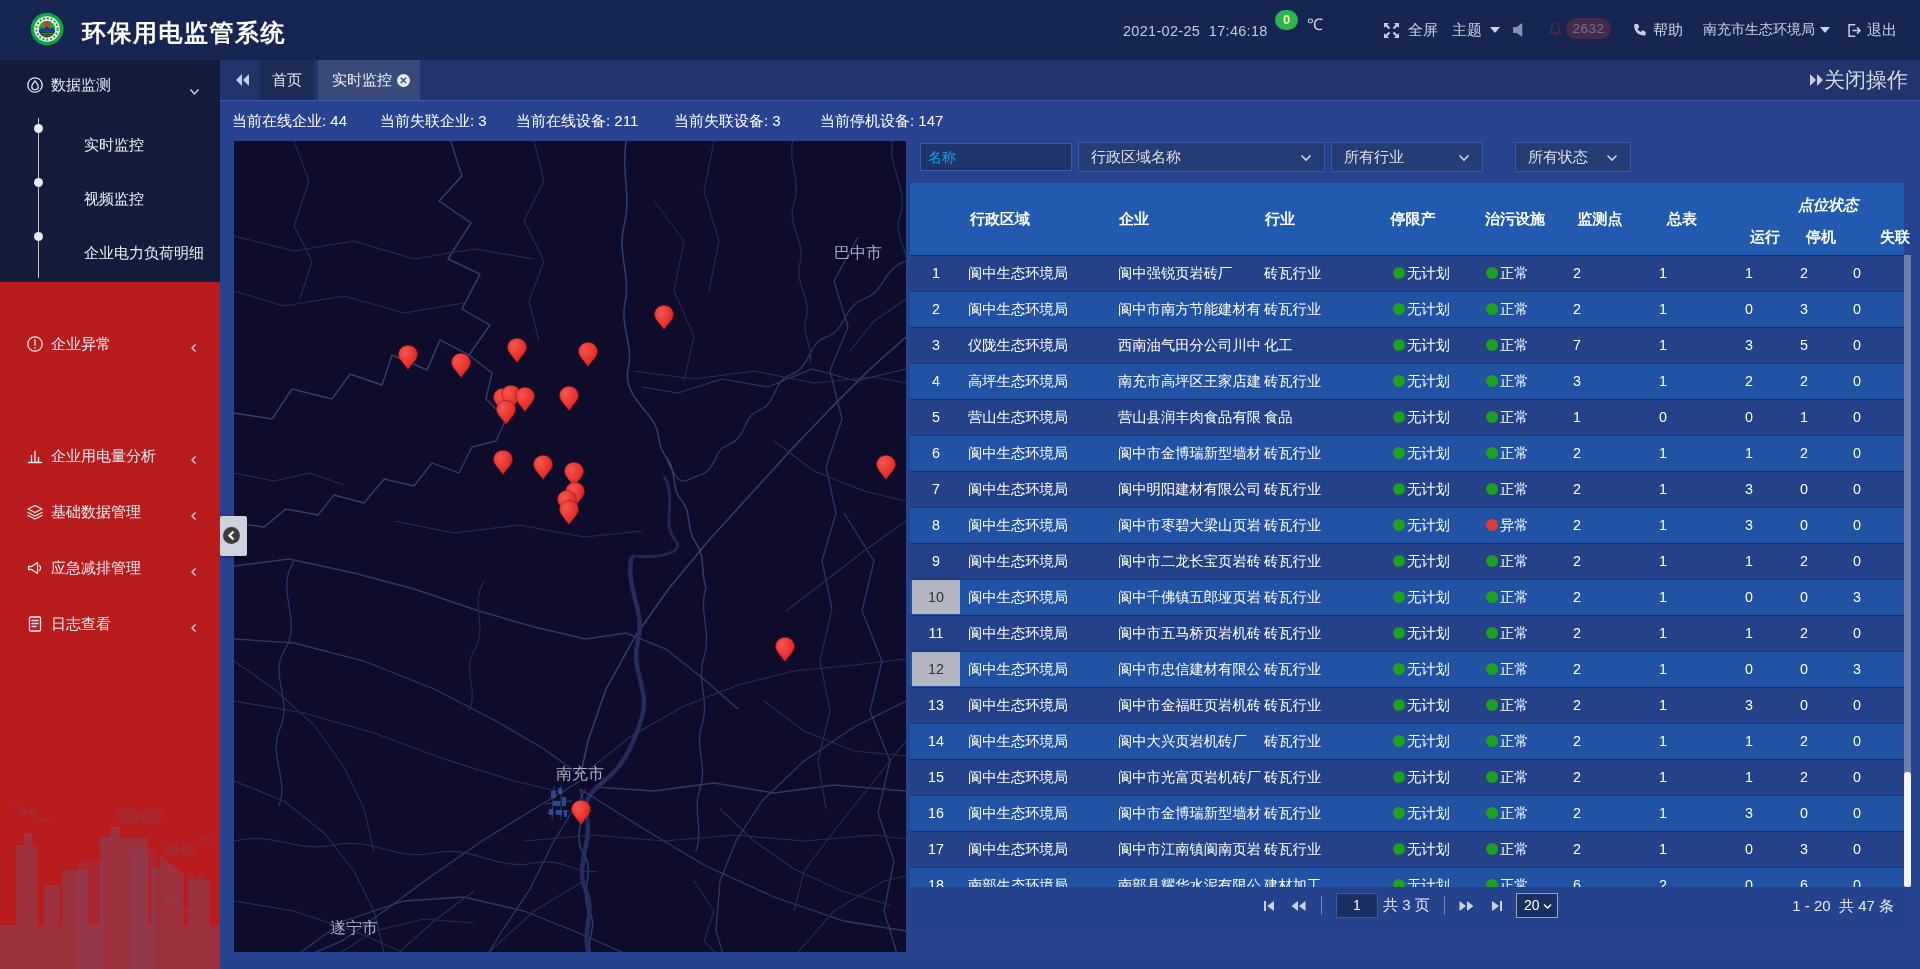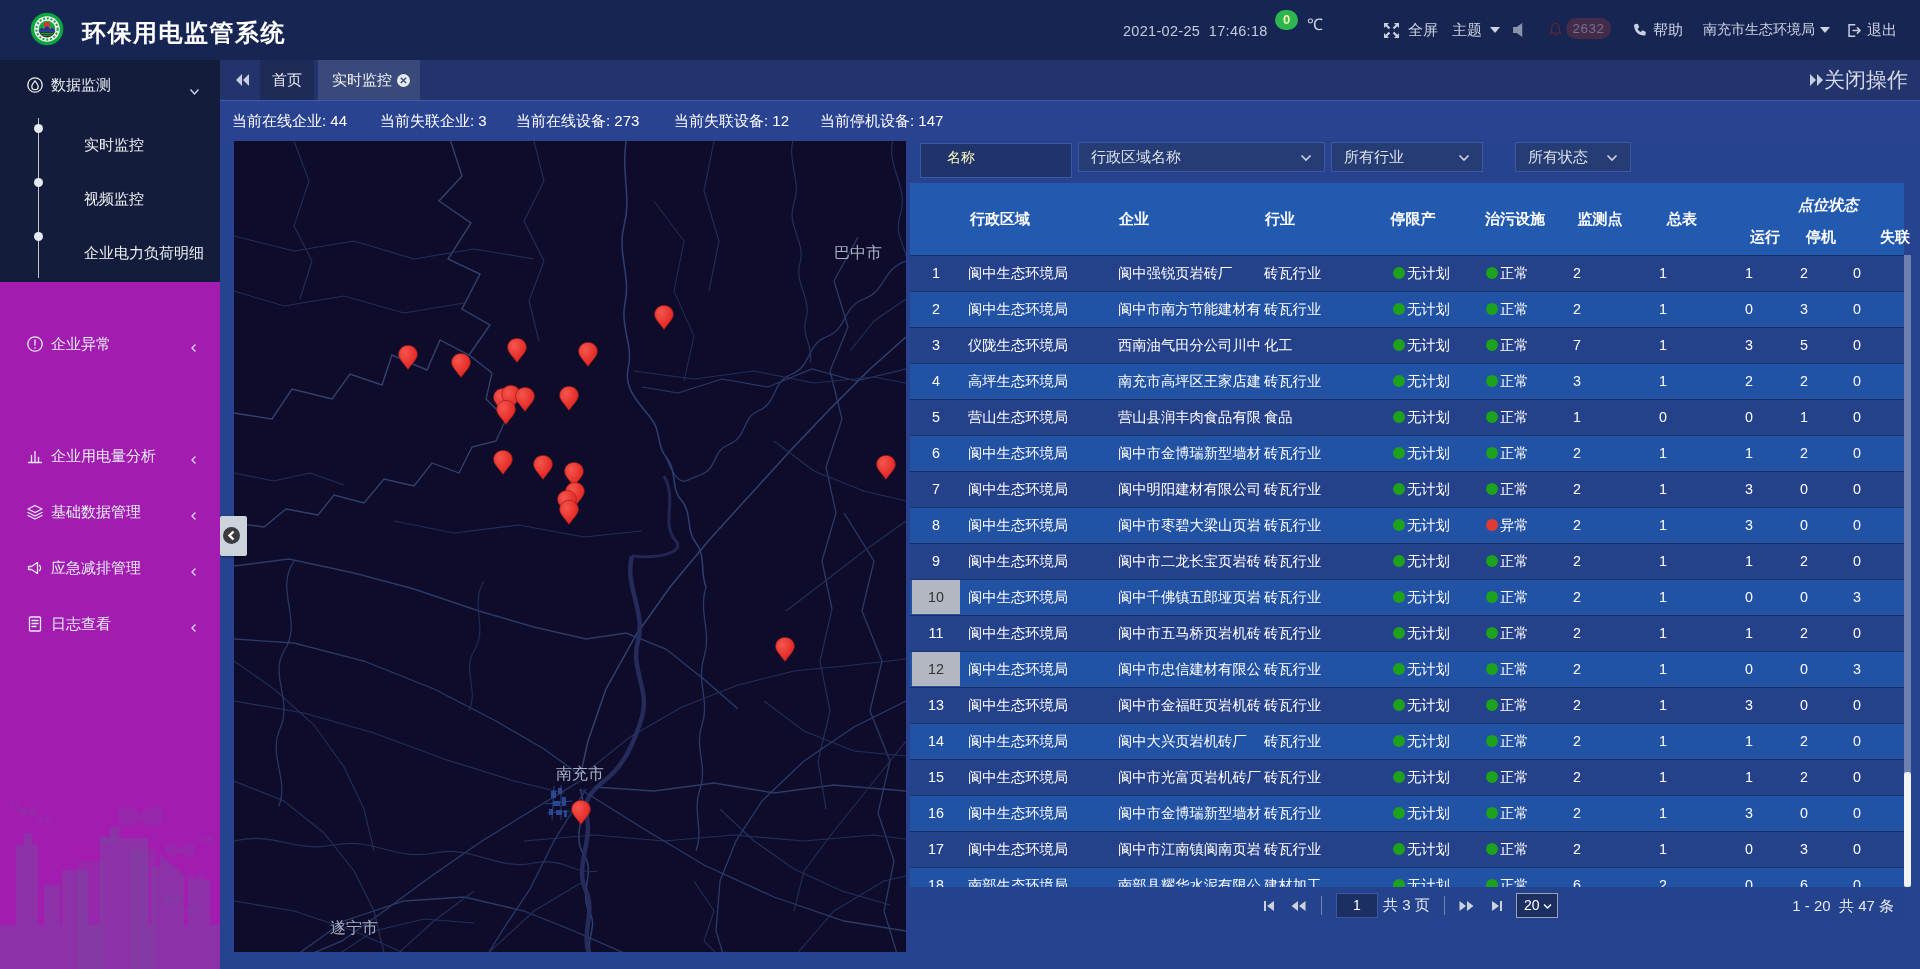--- a/index.html
+++ b/index.html
@@ -9,21 +9,21 @@
 
 #hd{position:absolute;left:0;top:0;width:1920px;height:60px;background:#172553;z-index:20}
 #hd .title{position:absolute;left:82px;top:17px;font-size:24px;font-weight:bold;color:#fff;letter-spacing:1.5px}
 #hd .time{position:absolute;left:1123px;top:23px;font-size:14.5px;color:#c3cbdd;letter-spacing:.3px}
 #tempb{position:absolute;left:1275px;top:10px;width:23px;height:20px;border-radius:10px;background:#2db54f;color:#f6f8b0;font-size:13px;font-weight:bold;text-align:center;line-height:20px}
 #cels{position:absolute;left:1307px;top:13px;color:#c9d0e0;font-size:16px}
 .hitem{position:absolute;top:0;height:60px;display:flex;align-items:center;color:#ccd3e2;font-size:15px}
 .caret{display:inline-block;width:0;height:0;border-left:5px solid transparent;border-right:5px solid transparent;border-top:6px solid #ccd3e2;margin-left:8px}
 #bellbadge{position:absolute;left:1566px;top:18px;width:45px;height:21px;border-radius:11px;background:rgba(185,60,55,.28);color:rgba(162,176,206,.52);font-size:13.5px;text-align:center;line-height:21px;letter-spacing:.5px}
 
-#sb{position:absolute;left:0;top:60px;width:220px;height:909px;background:#a21caf;overflow:hidden;z-index:15}
+#sb{position:absolute;left:0;top:60px;width:220px;height:909px;background:#b91c1c;overflow:hidden;z-index:15}
 #sbdark{position:absolute;left:0;top:0;width:220px;height:222px;background:#131c3a}
 .mitem{position:absolute;left:0;width:220px;height:56px;color:#e8ecf4;font-size:15px}
 .mitem .mic{position:absolute;left:26px;top:50%;margin-top:-9px}
 .mitem .mtx{position:absolute;left:51px;top:50%;line-height:0}
 .mitem .chev{position:absolute;left:189px;top:50%;margin-top:-5px}
 .sline{position:absolute;left:38px;top:58px;width:1px;height:160px;background:rgba(255,255,255,.75)}
 .sdot{position:absolute;left:34px;width:9px;height:9px;border-radius:50%;background:#e6eaf2}
 .sub{position:absolute;left:84px;color:#eef1f7;font-size:15px;line-height:0}
 
 #tb{position:absolute;left:220px;top:60px;width:1700px;height:41px;background:#23336b;border-bottom:1px solid #3c5dae;z-index:10}
@@ -36,21 +36,21 @@
 
 #st{position:absolute;left:220px;top:101px;width:1700px;height:40px;background:#2a4390;color:#fff;font-size:15px;z-index:9}
 #st i{position:absolute;top:0;height:40px;line-height:40px;font-style:normal}
 
 #ct{position:absolute;left:220px;top:141px;width:1700px;height:828px;background:#274390}
 #map{position:absolute;left:14px;top:0;width:672px;height:811px;background:#0e0c2a;overflow:hidden}
 #handle{position:absolute;left:0;top:375px;width:27px;height:40px;background:#ccd3da;border-radius:2px;z-index:6;box-shadow:0 1px 3px rgba(0,0,0,.4)}
 #handle .hc{position:absolute;left:3px;top:11px;width:17px;height:17px;border-radius:50%;background:#3b3b3f}
 #handle svg{position:absolute;left:7px;top:14px}
 
-.finput{position:absolute;left:700px;top:2px;width:152px;height:35px;background:#20346b;border:1px solid #3d59a4;color:#fef9c3;font-size:14px;line-height:26px;padding-left:26px}
+.finput{position:absolute;left:700px;top:2px;width:152px;height:28px;background:#20346b;border:1px solid #3d59a4;color:#0ea5e9;font-size:14px;line-height:26px;padding-left:7px}
 .fsel{position:absolute;top:1px;height:30px;background:#263c74;border:1px solid #3d59a4;color:#dbe0ea;font-size:15px;line-height:28px;padding-left:12px}
 .fsel .sv{position:absolute;right:12px;top:11px}
 
 #th{position:absolute;left:690px;top:42px;width:994px;height:72px;background:#215aae;color:#fff;font-weight:bold;font-size:15px}
 #th .h1{position:absolute;top:0;height:72px;line-height:72px;width:120px;text-align:center}
 #th .h2{position:absolute;top:42px;height:24px;line-height:24px;width:80px;text-align:center}
 #th .hg{position:absolute;left:848px;top:12px;width:140px;height:20px;line-height:20px;text-align:center;font-style:italic}
 .row{position:absolute;left:690px;width:994px;height:36px;color:#fff;font-size:14.3px}
 .row i,.row em{font-style:normal}
 .rd{background:#254189;box-shadow:inset 0 1px 0 rgba(10,22,64,.45)}
@@ -254,22 +254,22 @@
       <div id="tabact">实时监控<span id="tabclose">✕</span></div>
       <svg id="tbr" width="17" height="16" viewBox="0 0 17 16" fill="#c9cede">
 <polygon points="2,2 2,14 8,8"></polygon>
         <polygon points="9,2 9,14 15,8"></polygon>
       </svg>
       <div id="closeops">关闭操作</div>
     </div>
     <div id="st">
       <i style="left:12px">当前在线企业: 44</i>
       <i style="left:160px">当前失联企业: 3</i>
-      <i style="left:296px">当前在线设备: 273</i>
-      <i style="left:454px">当前失联设备: 12</i>
+      <i style="left:296px">当前在线设备: 211</i>
+      <i style="left:454px">当前失联设备: 3</i>
       <i style="left:600px">当前停机设备: 147</i>
     </div>
     <div id="ct">
       <div id="map">
         <svg width="672" height="811" viewBox="0 0 672 811" style="position:absolute;left:0;top:0">
           <polyline points="215,-5 228,35 205,60 237,82 214,118 246,133 228,168 256,184 235,214 206,199 193,229 158,214 148,244 116,233 98,258 58,248 38,278 0,272" stroke="#32426f" stroke-width="1.4" fill="none" opacity="1.0"></polyline>
           <polyline points="235,214 258,232 252,258 272,278 262,300 238,306 225,332 198,322 180,345 150,338 130,362 100,354 84,374 52,368 30,386 0,382" stroke="#32426f" stroke-width="1.3" fill="none" opacity="1.0"></polyline>
           <path d="M393,-5 C386,30 398,55 390,85 C383,112 397,135 391,162 C386,186 400,205 394,228 C390,248 405,262 416,276 C428,290 422,305 432,316 C444,330 436,348 448,360 C458,372 452,390 462,402 C472,415 466,432 472,446" stroke="#2d3f70" stroke-width="1.5" fill="none" opacity="1.0"></path>
           <path d="M472,446 C464,470 478,492 470,516 C462,540 476,560 468,584 C460,606 474,625 466,648 C458,670 470,688 462,710" stroke="#2d3f70" stroke-width="1.3" fill="none" opacity="0.9"></path>
           <path d="M672,120 C648,128 652,150 630,158 C608,166 614,188 592,196 C572,204 578,226 556,234 C538,241 544,262 524,270 C508,276 514,296 494,304 C478,310 484,328 466,334 C452,338 446,352 432,316" stroke="#2d3f70" stroke-width="1.3" fill="none" opacity="0.9"></path>

